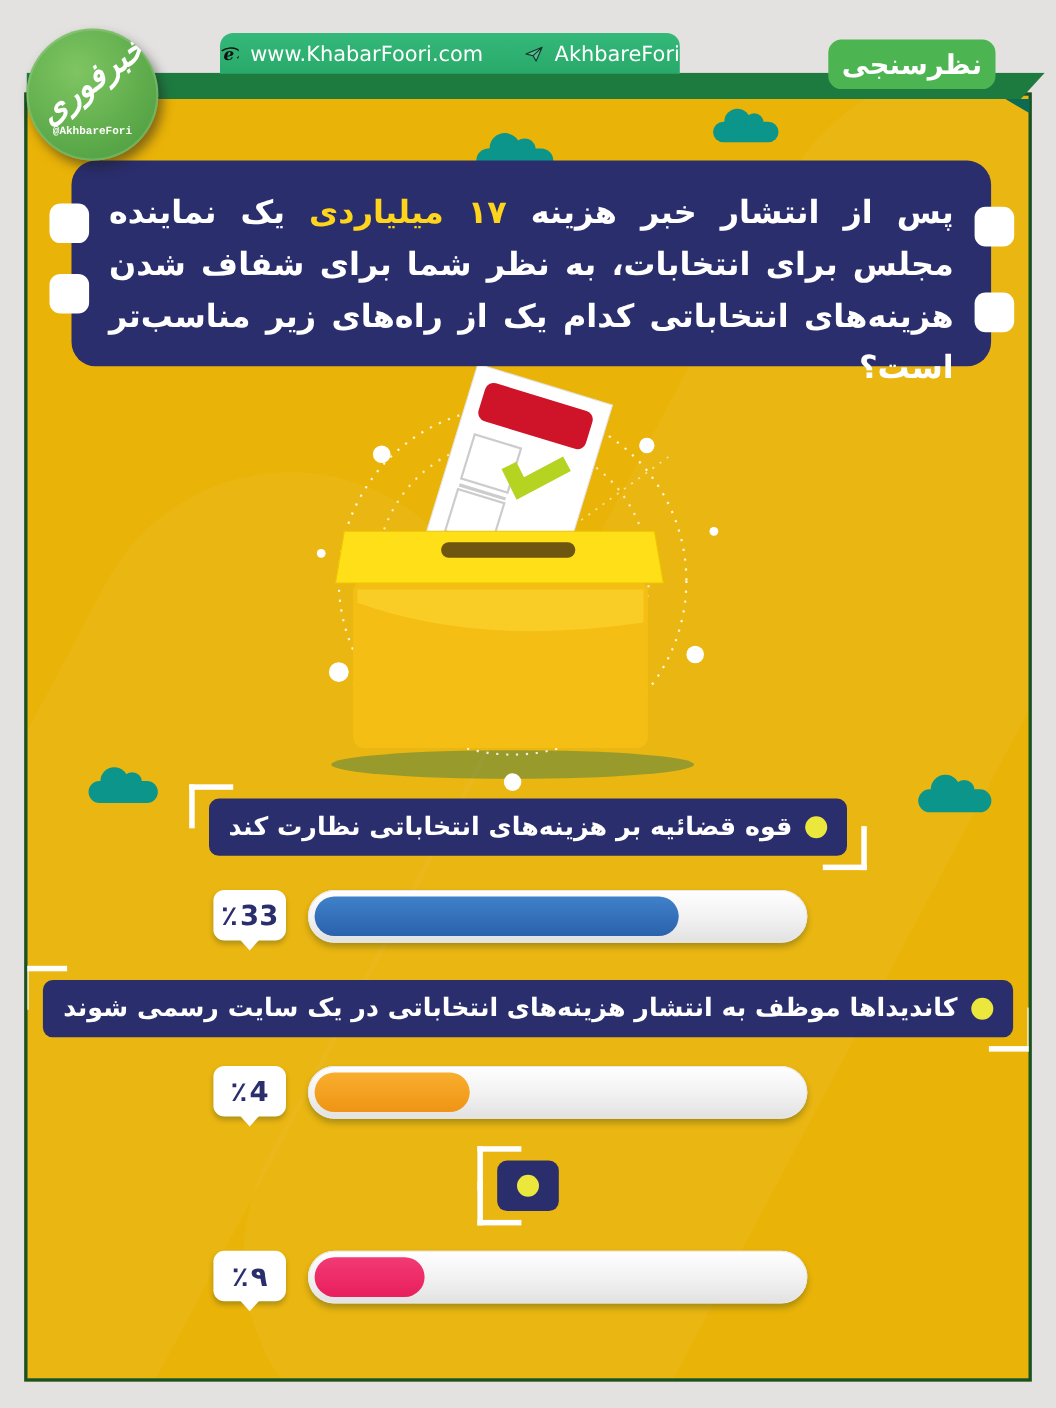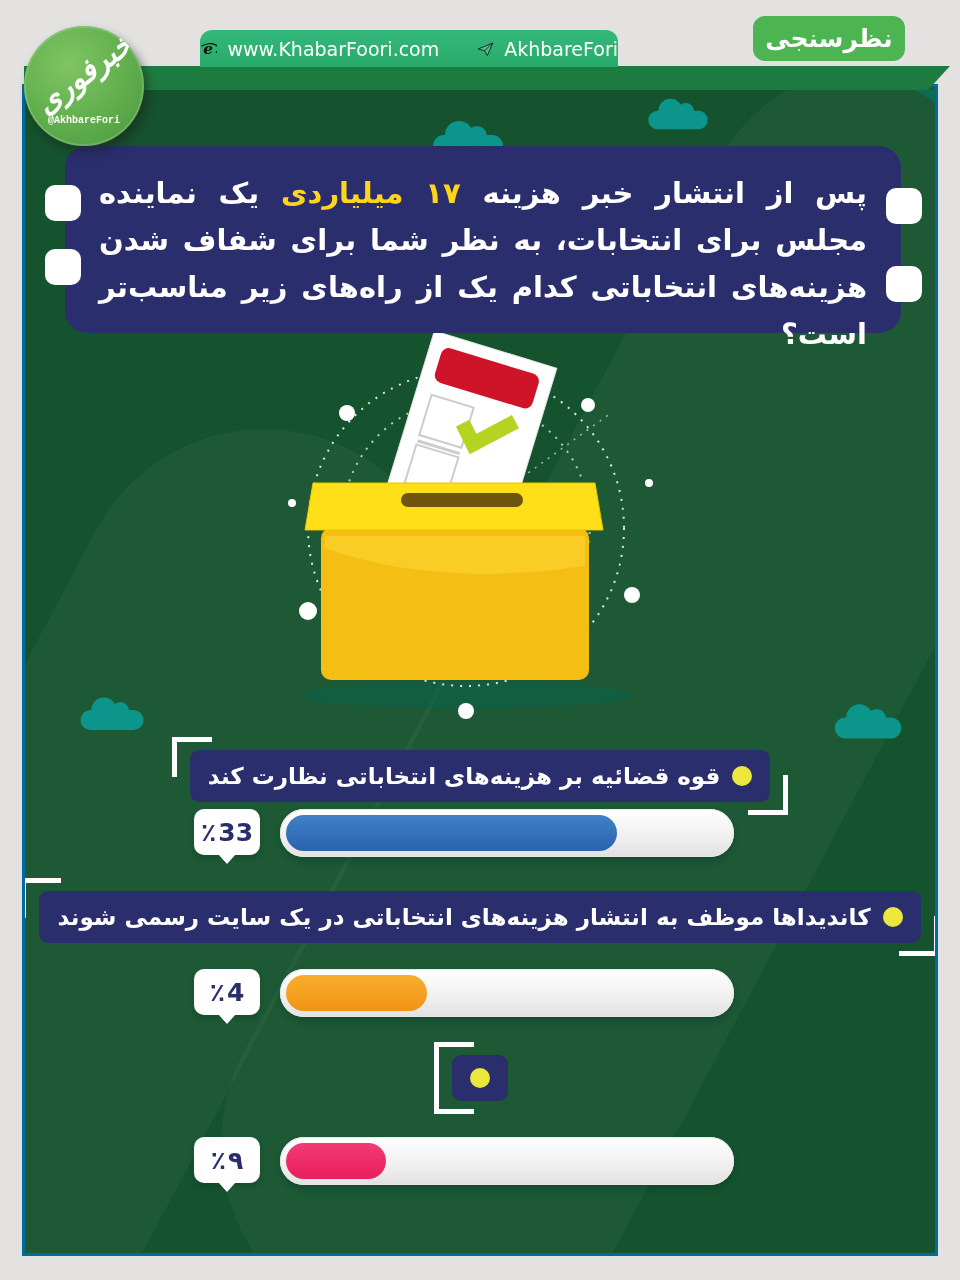--- a/index.html
+++ b/index.html
@@ -2,37 +2,37 @@
 <html lang="fa"><head>
 <meta charset="utf-8">
 <style>
   * { margin:0; padding:0; box-sizing:border-box; }
   html,body { width:960px; }
   body { font-family:"DejaVu Sans", sans-serif; }
   .page { position:relative; width:960px; height:1280px; background:#e4e2e1; overflow:hidden; }
 
   
   .card { position:absolute; left:22px; top:84px; width:916px; height:1172px;
-          background:#14532d; border:3px solid #0369a1; overflow:hidden; }
+          background:#eab308; border:3px solid #14532d; overflow:hidden; }
   .cloud { position:absolute; width:70px; height:22px; background:#0b958b; border-radius:20px; }
   .cloud::before { content:""; position:absolute; left:12px; top:-14px; width:28px; height:28px; background:#0b958b; border-radius:50%; }
   .cloud::after  { content:""; position:absolute; left:34px; top:-9px; width:20px; height:20px; background:#0b958b; border-radius:50%; }
   .wm { position:absolute; background:#ffffff; opacity:0.04; border-radius:200px; }
 
   
   .ribbon { position:absolute; left:24px; top:66px; width:926px; height:24px; background:#1e7b40;
             clip-path:polygon(0 0,100% 0,calc(100% - 22px) 100%,0 100%); }
   .ribbon-fold { position:absolute; left:914px; top:90px; width:0; height:0;
                  border-left:22px solid transparent; border-top:13px solid #0d6a53; }
   .tab { position:absolute; left:200px; top:30px; width:418px; height:37px;
          background:linear-gradient(180deg,#34b97a,#28a969); border-radius:12px 12px 0 0;
          display:flex; align-items:center; justify-content:center; gap:10px;
          color:#ffffff; font-size:19px; direction:ltr; }
   .tab .sep { width:26px; }
-  .badge { position:absolute; left:753px; top:16px; width:152px; height:45px; background:#4cb450;
+  .badge { position:absolute; left:753px; top:36px; width:152px; height:45px; background:#4cb450;
            border-radius:12px; display:flex; align-items:center; justify-content:center;
            color:#fff; font-size:25px; font-weight:bold; direction:rtl; }
   .logo { position:absolute; left:24px; top:26px; width:120px; height:120px; border-radius:50%;
           background:radial-gradient(circle at 38% 32%,#7fc562,#55a445 75%);
           box-shadow:4px 6px 10px rgba(30,30,30,.5), inset 0 0 0 2px rgba(255,255,255,.15);
           overflow:hidden; }
   .logo .callig { position:absolute; left:4px; top:30px; width:112px; text-align:center;
                   transform:rotate(-37deg); color:#fff; font-size:30px; font-weight:bold; font-style:italic; }
   .logo .handle { position:absolute; left:0; bottom:20px; width:100%; text-align:center;
                   color:#fff; font-size:10px; font-weight:bold; direction:ltr;font-family:Liberation Mono, monospace; }
@@ -117,21 +117,21 @@
         <line x1="218" y1="170" x2="258" y2="170" stroke="#cccccc" stroke-width="3"></line>
         <path d="M206 92 l16 17 l34 -34" fill="none" stroke="#b5d321" stroke-width="15"></path>
       </g>
 
       <rect x="70" y="195" width="268" height="152" rx="10" fill="#f4be14"></rect>
       <path d="M74 215 q110 40 260 18 l0 -30 l-260 0 z" fill="#fbcf2a" opacity="0.8"></path>
       <polygon points="62,150 344,150 352,197 54,197" fill="#ffdf17" stroke="#f0c400" stroke-width="1"></polygon>
       <rect x="150" y="160" width="122" height="14" rx="7" fill="#6e5510"></rect>
     </svg>
 
-    <div class="opt-row" style="top:663px;">
+    <div class="opt-row" style="top:639px;">
       <div class="opt-label">
         <div class="bracket tl"></div>
         <div class="bracket br"></div>
         <span class="bullet"></span>
         <span>قوه قضائیه بر هزینه‌های انتخاباتی نظارت کند</span>
       </div>
     </div>
     <div class="bar-row" style="top:722px; left:0; width:100%;">
       <div class="pct-bubble">
         <span>٪</span>

